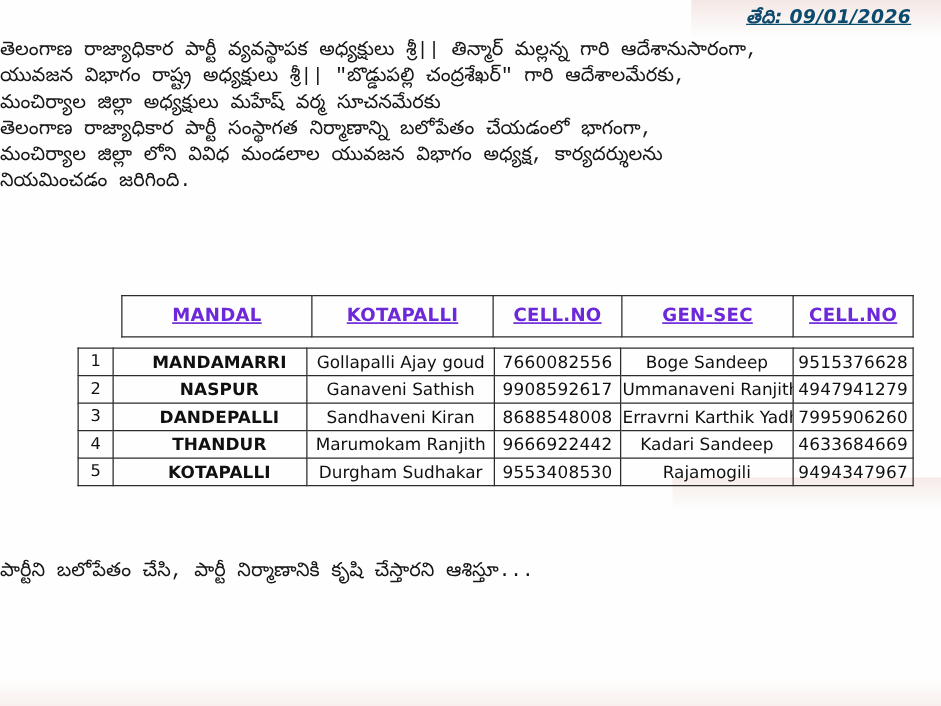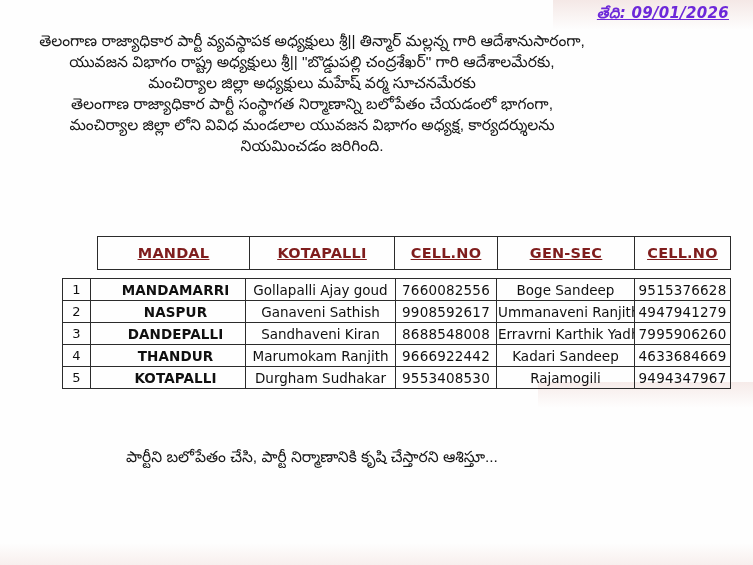--- a/index.html
+++ b/index.html
@@ -40,34 +40,34 @@
 
   
   .date-line {
     position: absolute;
     top: 4px;
     right: 24px;
     font-family: "DejaVu Sans", sans-serif;
     font-size: 15px;
     font-weight: bold;
     font-style: italic;
-    color: #6d28d9;
+    color: #0c4a6e;
     text-decoration: underline;
     letter-spacing: 0.3px;
     white-space: nowrap;
   }
 
   
   .telugu-block {
     position: absolute;
     left: 0;
     width: 624px;
-    text-align: center;
+    text-align: left;
     color: #151515;
-    font-family: Liberation Sans, sans-serif;
+    font-family: Liberation Mono, monospace;
   }
   #intro-paragraph {
     top: 30px;
   }
   #closing-paragraph {
     top: 443px;
   }
   .telugu-line {
     font-size: 15.5px;
     line-height: 21px;
@@ -89,21 +89,21 @@
     border-collapse: collapse;
     table-layout: fixed;
   }
   #header-table td {
     border: 1.4px solid #2b2b2b;
     height: 30px;
     text-align: center;
     vertical-align: middle;
     font-size: 14.5px;
     font-weight: bold;
-    color: #7f1d1d;
+    color: #6d28d9;
     font-family: "DejaVu Sans", sans-serif;
     letter-spacing: 0.2px;
     text-decoration: underline;
   }
   #header-table td span {
     text-decoration: underline;
   }
 
   
   #data-table {

